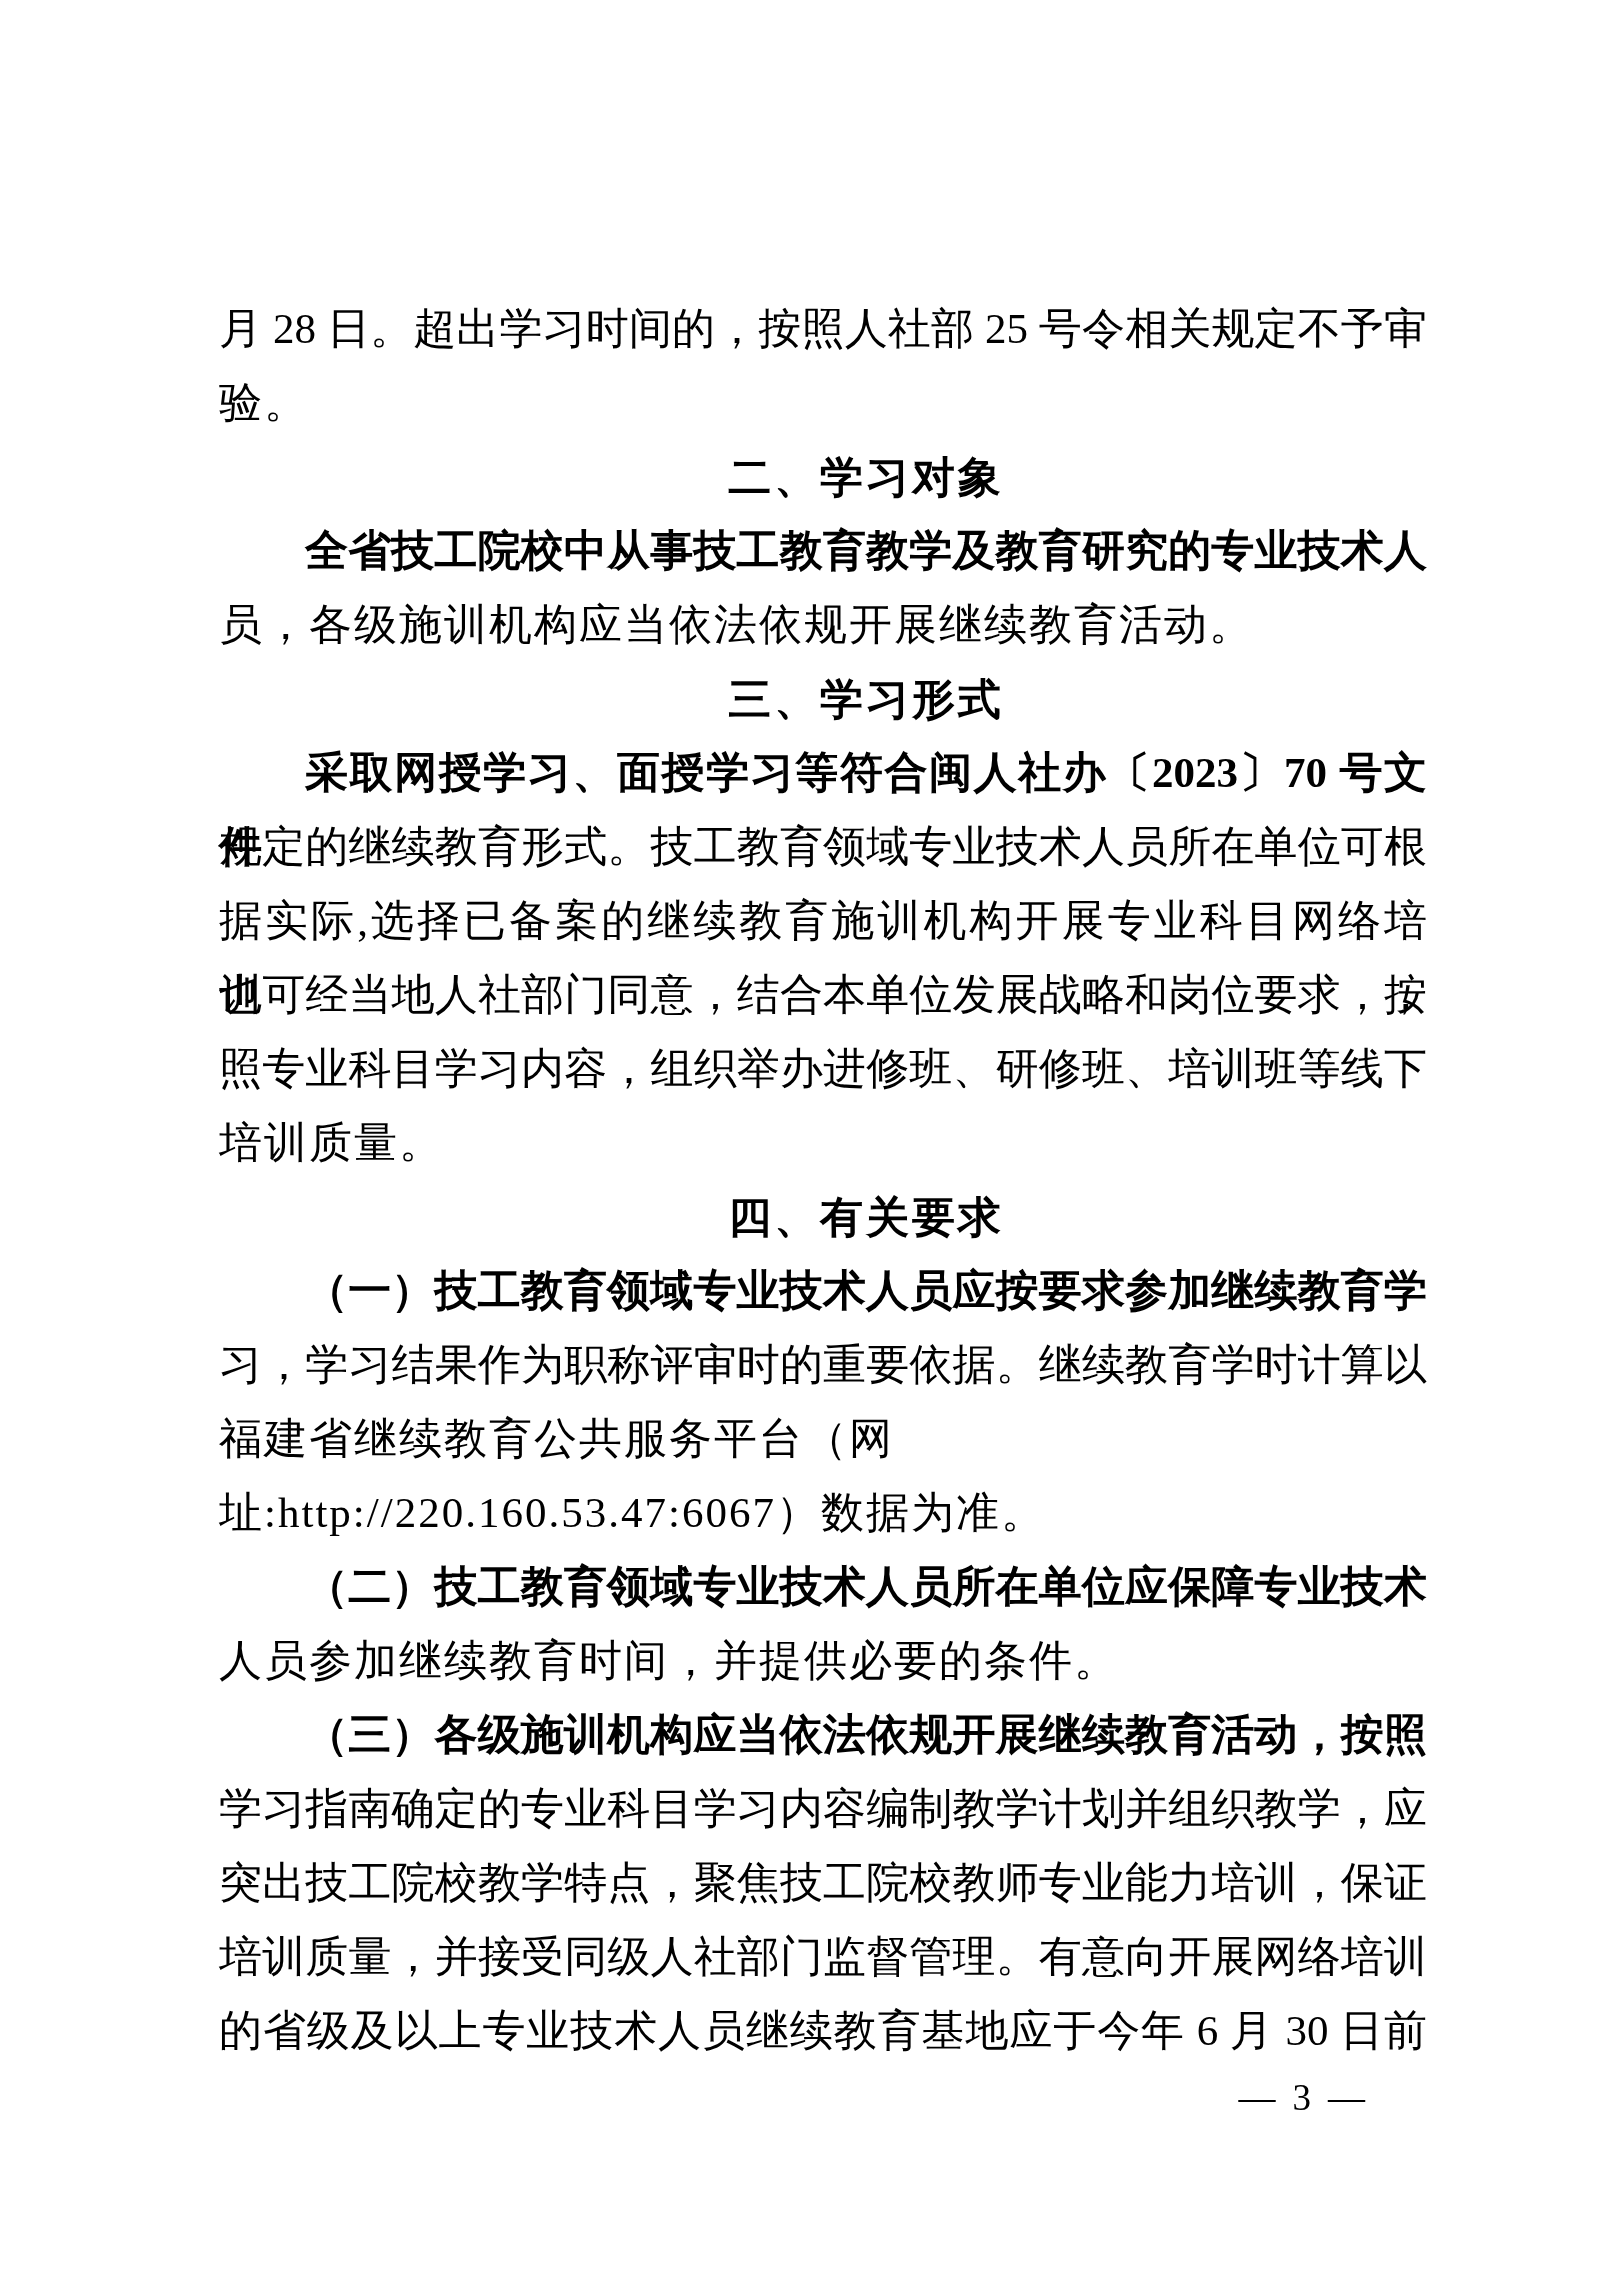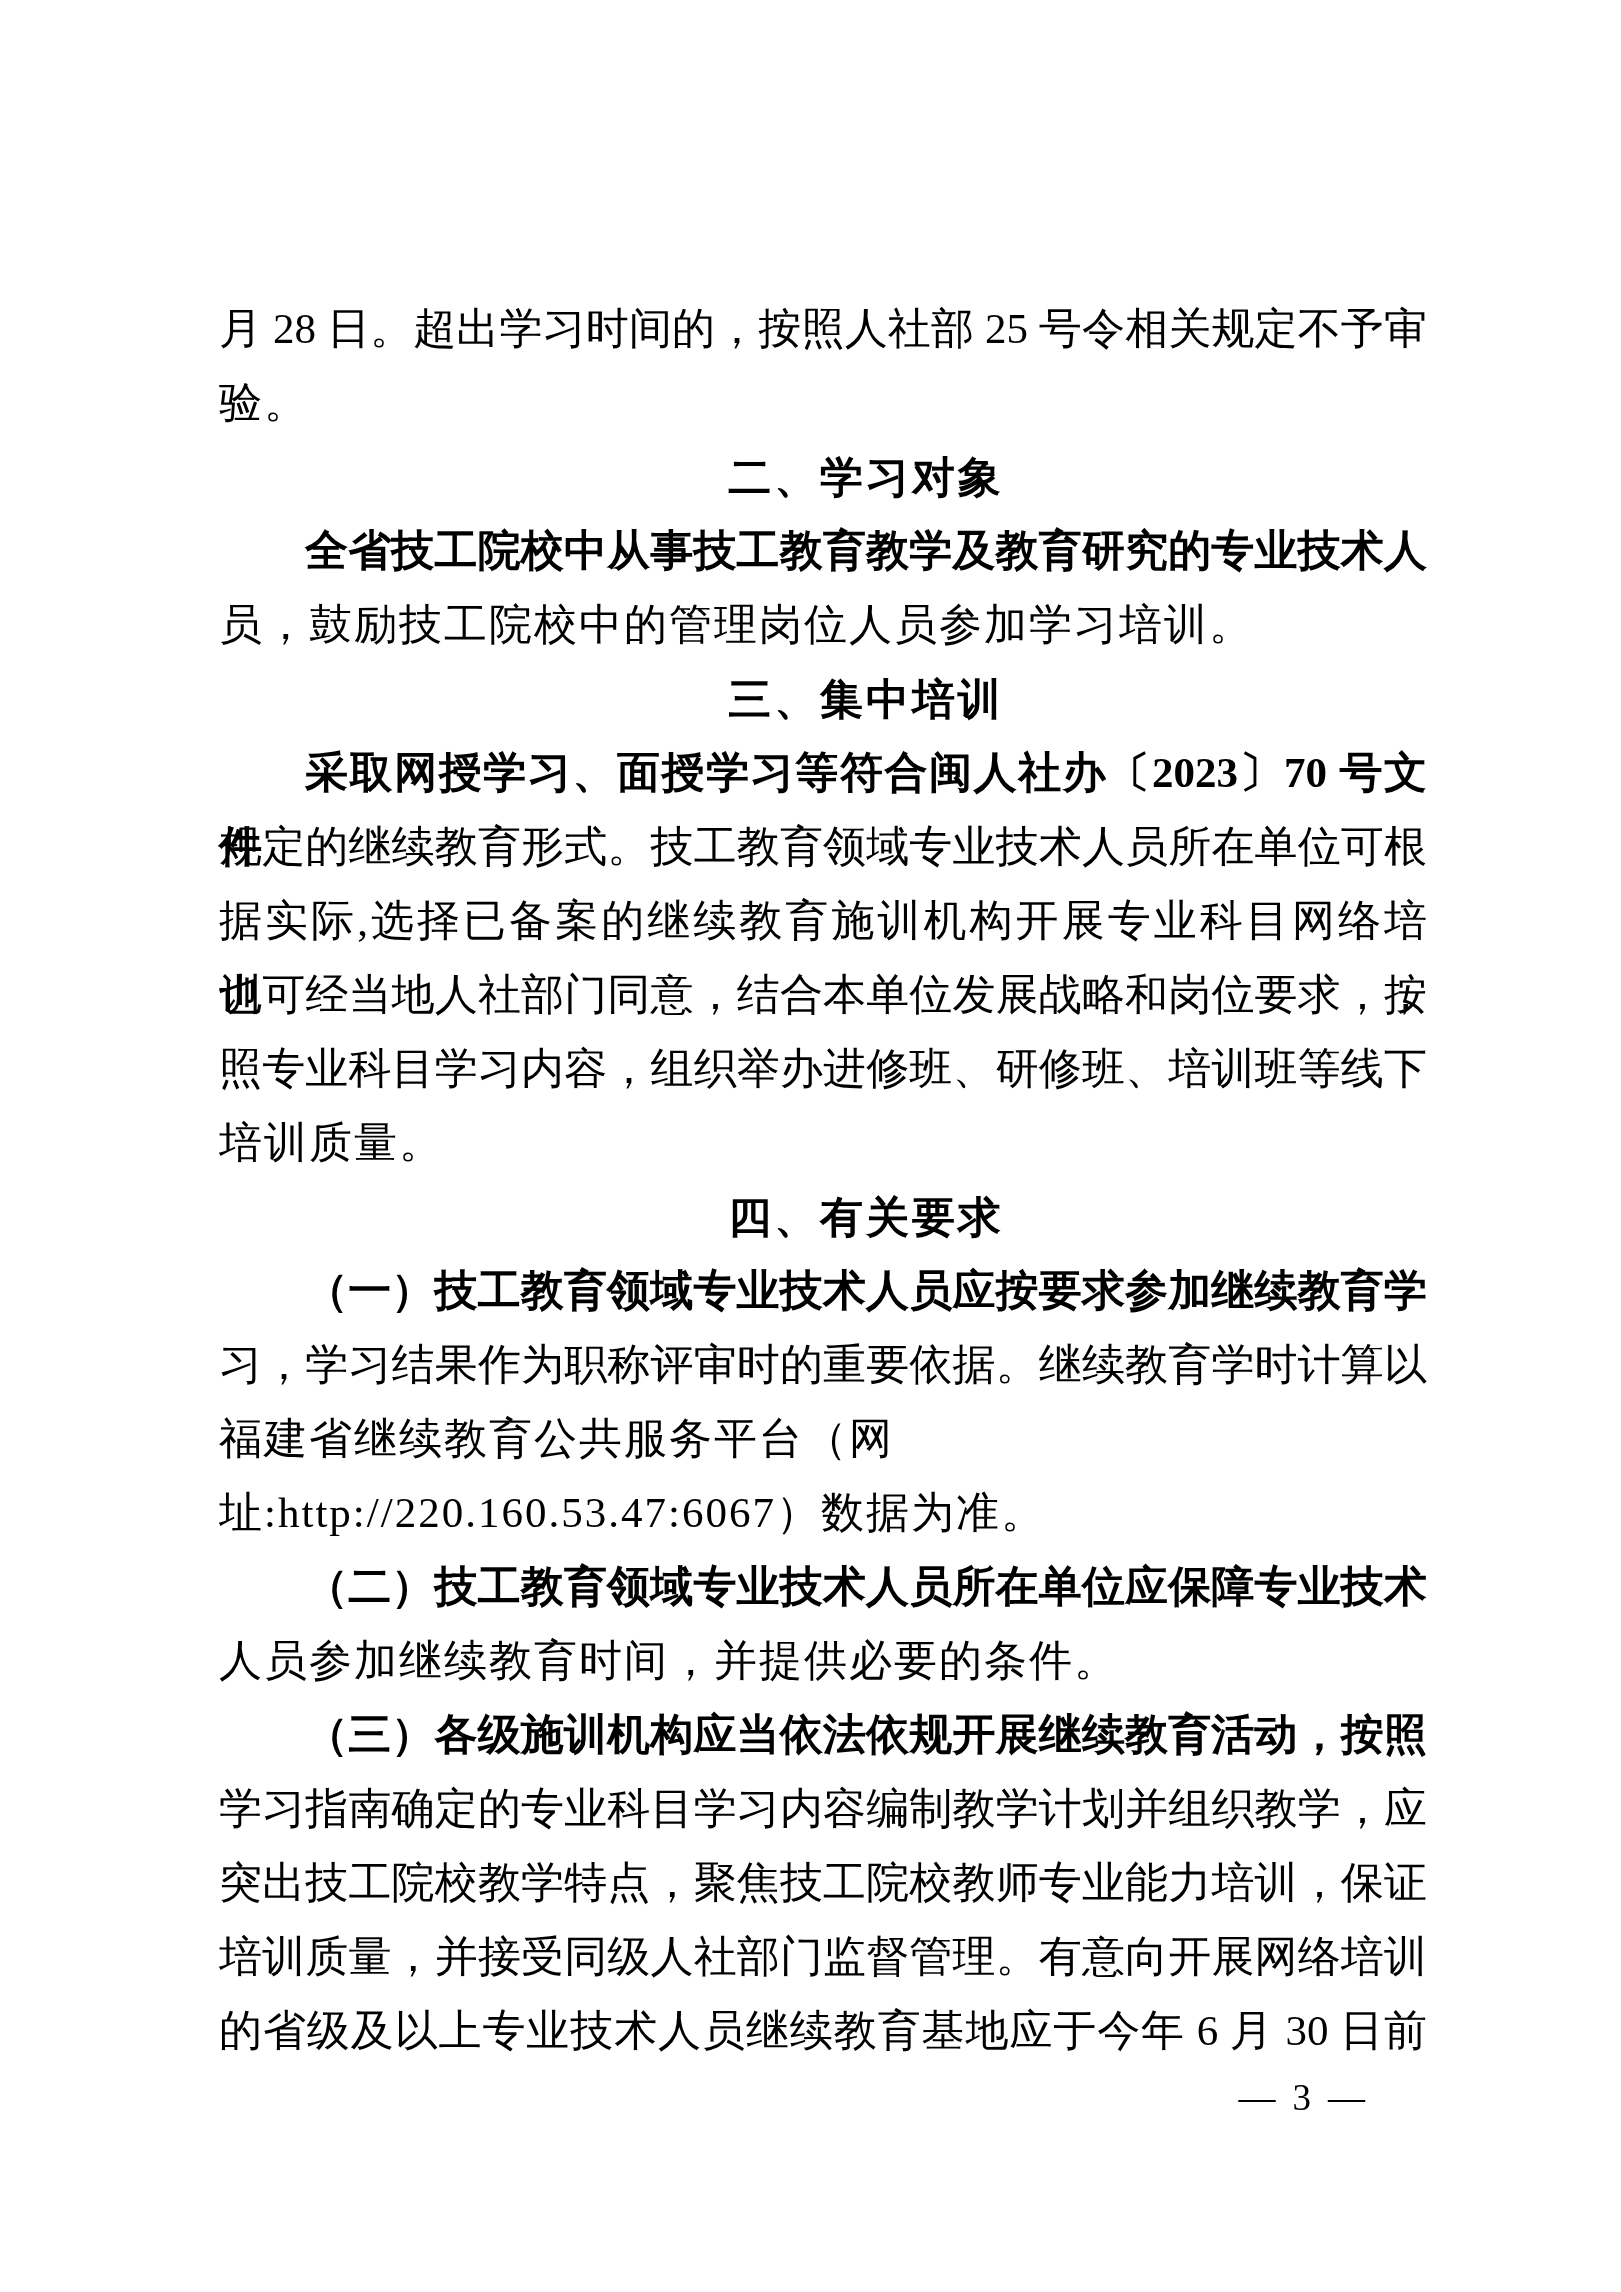--- a/index.html
+++ b/index.html
@@ -58,22 +58,22 @@
 </style>
 </head>
 <body>
 
 <div class="page">
   <div class="text-block">
     <div class="line justify">月 28 日。超出学习时间的，按照人社部 25 号令相关规定不予审</div>
     <div class="line">验。</div>
     <div class="line heading indent">二、学习对象</div>
     <div class="line justify indent">全省技工院校中从事技工教育教学及教育研究的专业技术人</div>
-    <div class="line">员，鼓励技工院校中的管理岗位人员参加学习培训。</div>
-    <div class="line heading indent">三、集中培训</div>
+    <div class="line">员，各级施训机构应当依法依规开展继续教育活动。</div>
+    <div class="line heading indent">三、学习形式</div>
     <div class="line justify indent">采取网授学习、面授学习等符合闽人社办〔2023〕70 号文件</div>
     <div class="line justify">规定的继续教育形式。技工教育领域专业技术人员所在单位可根</div>
     <div class="line justify">据实际,选择已备案的继续教育施训机构开展专业科目网络培训，</div>
     <div class="line justify">也可经当地人社部门同意，结合本单位发展战略和岗位要求，按</div>
     <div class="line justify">照专业科目学习内容，组织举办进修班、研修班、培训班等线下</div>
     <div class="line">培训质量。</div>
     <div class="line heading indent">四、有关要求</div>
     <div class="line justify indent">（一）技工教育领域专业技术人员应按要求参加继续教育学</div>
     <div class="line justify">习，学习结果作为职称评审时的重要依据。继续教育学时计算以</div>
     <div class="line">福建省继续教育公共服务平台（网</div>

